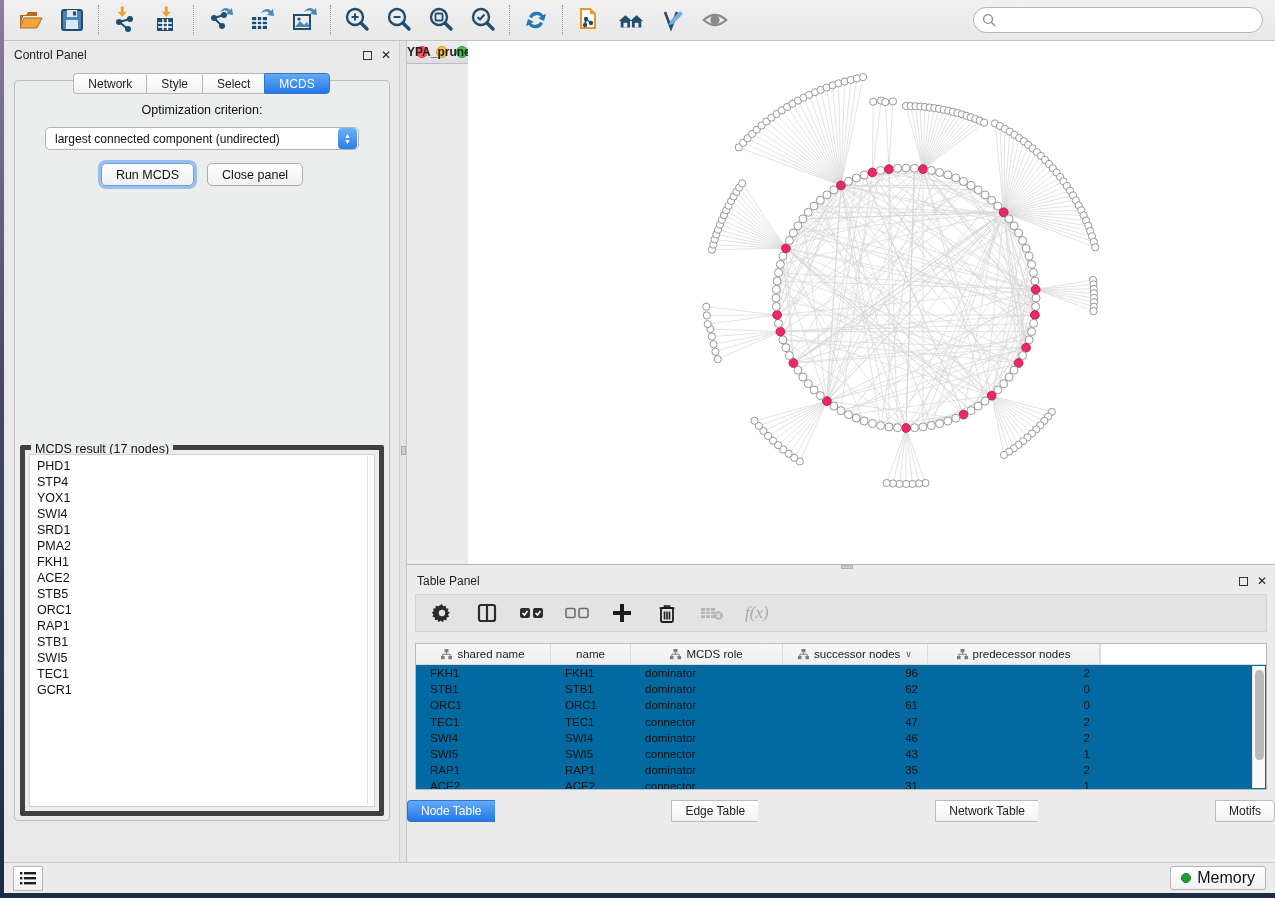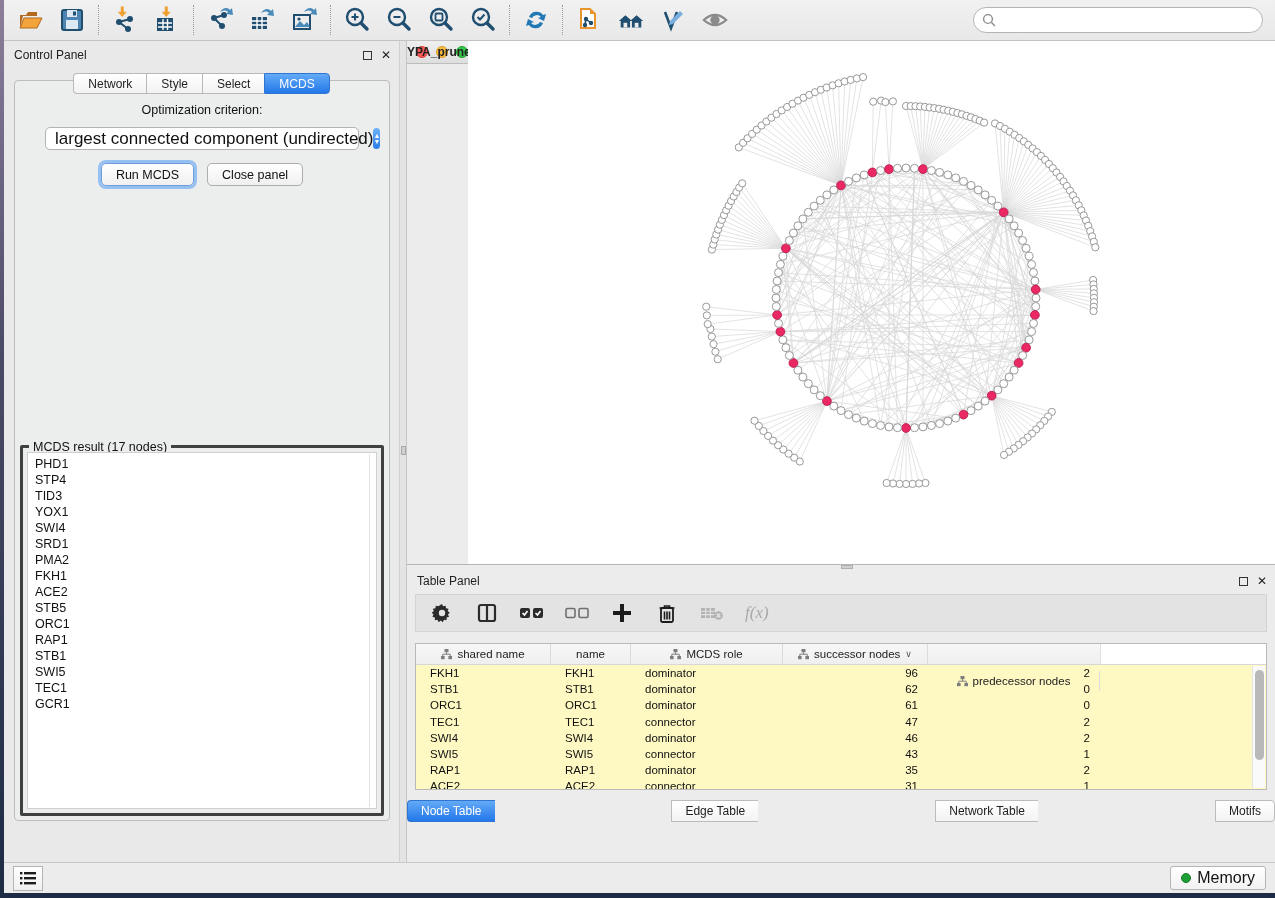--- a/index.html
+++ b/index.html
@@ -30,26 +30,26 @@
   .float-ico { width:9px; height:9px; border:1.5px solid #333; display:inline-block; }
   .close-ico { font-size:12px; font-weight:bold; color:#222; line-height:9px; }
   .cp-tabs { display:flex; justify-content:center; margin-top:8px; position:relative; z-index:2; }
   .cp-tab { height:21px; padding:0 14px; display:flex; align-items:center; font-size:12px; color:#222; background:linear-gradient(#ffffff,#f2f2f2); border:1px solid #b9b9b9; border-right:none; cursor:pointer; }
   .cp-tab:first-child { border-radius:4px 0 0 4px; }
   .cp-tab:last-child { border-right:1px solid #b9b9b9; border-radius:0 4px 4px 0; }
   .cp-tab.active { background:linear-gradient(#63aaf7,#2377e9); color:#fff; border-color:#2f74cf; }
   .cp-body { position:absolute; left:10px; right:9px; top:39px; bottom:41px; background:#eceded; border:1px solid #bdbdbd; border-radius:4px; padding-top:22px; }
   .opt-label { text-align:center; font-size:12.5px; color:#111; margin-bottom:10px; }
   .combo { width:314px; height:23px; margin:0 auto; background:#fff; border:1px solid #b3b3b3; border-radius:5px; display:flex; align-items:center; position:relative; cursor:pointer; }
-  .combo-text { flex:1; font-size:17px; color:#111; padding-left:9px; white-space:nowrap; }
+  .combo-text { flex:1; font-size:12px; color:#111; padding-left:9px; white-space:nowrap; }
   .combo-step { width:19px; height:21px; margin-right:1px; border-radius:4px; background:linear-gradient(#6db2f9,#2b7ceb); display:flex; flex-direction:column; align-items:center; justify-content:center; color:#fff; font-size:7px; line-height:6px; }
   .cp-buttons { display:flex; justify-content:center; gap:13px; margin-top:13px; }
   .btn { height:23px; padding:0 14px; background:linear-gradient(#ffffff,#f0f0f0); border:1px solid #adadad; border-radius:5px; font-size:12.5px; color:#111; cursor:pointer; font-family:inherit; }
   .btn.focus-ring { box-shadow:0 0 0 3px rgba(104,167,242,.65); border-color:#6f9fd8; }
-  .result-group { position:absolute; left:5px; right:5px; bottom:4px; height:371px; border:3px solid #404040; border-radius:2px; }
+  .result-group { position:absolute; left:5px; right:5px; bottom:4px; height:371px; border:5px solid #404040; border-radius:2px; }
   .result-legend { position:absolute; top:-8px; left:6px; background:#eceded; padding:0 4px; font-size:12.5px; color:#111; }
   .result-list { position:absolute; inset:4px; background:#fff; border:1px solid #cfcfcf; overflow:hidden; padding:3px 0 0 7px; }
   .result-list .track { position:absolute; top:1px; bottom:1px; right:6px; width:1px; background:#e2e2e2; }
   .result-item { font-size:12.5px; line-height:16px; color:#111; }
 
   
   .net-window { flex:1 1 auto; display:flex; flex-direction:row; border-bottom:1px solid #b5b5b5; min-height:0; }
   .net-titlebar { height:23px; flex:0 0 23px; background:linear-gradient(#efefef,#dedede); border-bottom:1px solid #bdbdbd; display:flex; align-items:center; position:relative; }
   .lights { display:flex; gap:8px; margin-left:9px; }
   .light { width:12px; height:12px; border-radius:50%; }
@@ -59,21 +59,21 @@
   .net-title { position:absolute; left:0; right:0; text-align:center; font-size:12px; font-weight:bold; color:#222; }
   .net-canvas { flex:1; background:#fff; position:relative; overflow:hidden; }
   .net-canvas svg { position:absolute; inset:0; }
 
   
   .table-panel { height:297px; flex:0 0 297px; background:#ececec; position:relative; }
   .tp-grip { position:absolute; top:0px; left:50%; width:12px; height:4px; background:#cfcfcf; border:1px solid #b0b0b0; }
   .tp-toolbar { margin:5px 8px 0 8px; height:38px; background:#e3e3e3; border:1px solid #d4d4d4; display:flex; align-items:center; gap:21px; padding:0 14px; }
   .tp-ico { display:flex; align-items:center; justify-content:center; width:24px; height:24px; cursor:pointer; }
   .fx { font-family:"Liberation Serif","DejaVu Serif",serif; font-style:italic; font-size:17px; color:#a9a9a9; }
-  .tbl-wrap { position:absolute; left:8px; right:8px; top:78px; bottom:72px; background:#fef9c3; border:1px solid #b9b9b9; overflow:hidden; }
+  .tbl-wrap { position:absolute; left:8px; right:8px; top:78px; bottom:72px; background:#0369a1; border:1px solid #b9b9b9; overflow:hidden; }
   .tbl-header { display:flex; height:21px; background:linear-gradient(#f7f7f7,#efefef); border-bottom:1px solid #d7d7d7; font-size:11.5px; color:#222; }
   .th { display:flex; align-items:center; justify-content:center; gap:5px; border-right:1px solid #dcdcdc; height:100%; }
   .tbl-rows { position:relative; font-size:11.5px; color:#111; }
   .tr { display:flex; height:16.2px; align-items:center; }
   .td { padding-left:14px; }
   .td.num { text-align:right; padding-right:10px; padding-left:0; }
   .vscroll { position:absolute; top:22px; bottom:1px; right:1px; width:13px; background:#fafafa; border-left:1px solid #e3e3e3; }
   .vscroll .thumb { position:absolute; top:4px; left:2px; width:9px; height:90px; background:#b9b9b9; border-radius:5px; }
   .tp-tabs { position:absolute; left:0; right:0; bottom:40px; display:flex; justify-content:space-between; }
   .tp-tab { height:22px; padding:0 13px; display:flex; align-items:center; font-size:12px; color:#222; background:linear-gradient(#ffffff,#f3f3f3); border:1px solid #bcbcbc; border-right:none; cursor:pointer; }
@@ -278,21 +278,20 @@
         <div class="cp-buttons">
           <button class="btn focus-ring">Run MCDS</button>
           <button class="btn">Close panel</button>
         </div>
         <div class="result-group">
           <span class="result-legend">MCDS result (17 nodes)</span>
           <div class="result-list" id="mcds-list">
               <div class="track"></div>
               <div class="result-item">PHD1</div>
               <div class="result-item">STP4</div>
-              <div class="result-item">TID3</div>
               <div class="result-item">YOX1</div>
               <div class="result-item">SWI4</div>
               <div class="result-item">SRD1</div>
               <div class="result-item">PMA2</div>
               <div class="result-item">FKH1</div>
               <div class="result-item">ACE2</div>
               <div class="result-item">STB5</div>
               <div class="result-item">ORC1</div>
               <div class="result-item">RAP1</div>
               <div class="result-item">STB1</div>
@@ -998,21 +997,21 @@
                   <g fill="#7d7d7d">
                     <rect x="3.5" y="0" width="4" height="3.2"></rect>
                     <rect x="0" y="7" width="3.6" height="3.2"></rect>
                     <rect x="7.4" y="7" width="3.6" height="3.2"></rect>
                   </g>
                   <path d="M5.5 3.2 v2 M1.8 7 v-1.8 h7.4 v1.8" stroke="#7d7d7d" fill="none"></path>
                 </svg>
                 <span>successor nodes</span>
                 <span class="sort-arrow">∨</span>
               </div>
-              <div class="th" style="width: 172px; margin-top: 27px;">
+              <div class="th" style="width: 172px;">
                 <svg class="hdr-tree-icon" width="11" height="11" viewBox="0 0 11 11">
                   <g fill="#7d7d7d">
                     <rect x="3.5" y="0" width="4" height="3.2"></rect>
                     <rect x="0" y="7" width="3.6" height="3.2"></rect>
                     <rect x="7.4" y="7" width="3.6" height="3.2"></rect>
                   </g>
                   <path d="M5.5 3.2 v2 M1.8 7 v-1.8 h7.4 v1.8" stroke="#7d7d7d" fill="none"></path>
                 </svg>
                 <span>predecessor nodes</span>
               </div>

